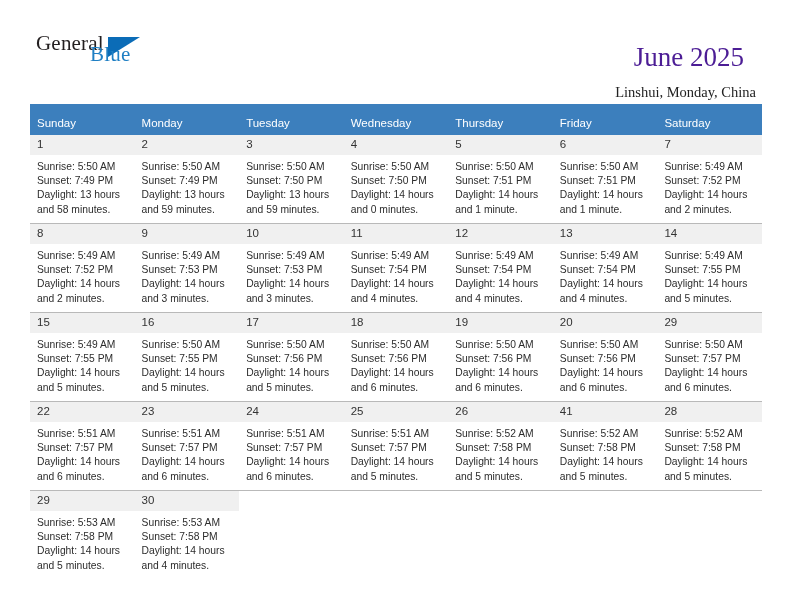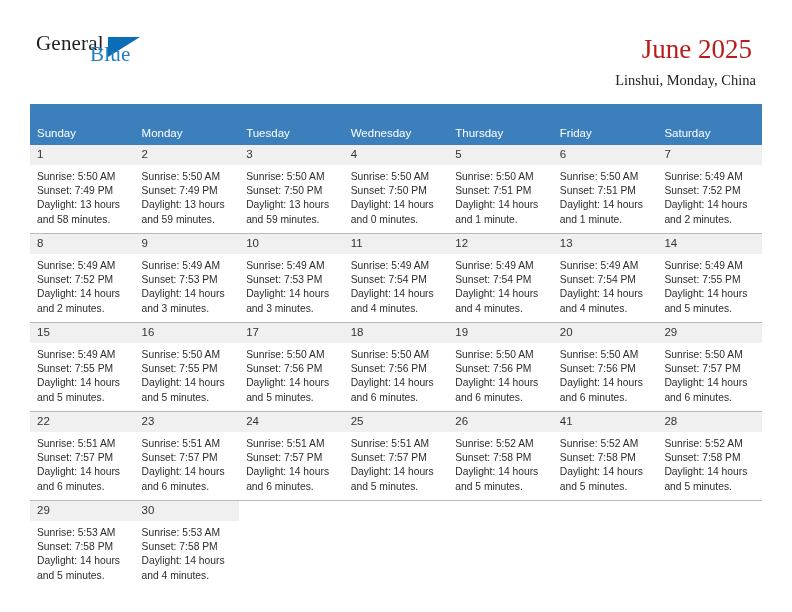--- a/index.html
+++ b/index.html
@@ -66,24 +66,24 @@
     line-height: 1;
   }
   .title-block {
     position: absolute;
     right: 36px;
     top: 30px;
     text-align: right;
   }
   .cal-title {
     font-size: 27px;
-    color: #b91c1c;
+    color: #4c1d95;
     line-height: 1.15;
     font-weight: normal;
-    margin: 4px;
+    margin: 12px;
   }
   .cal-subtitle {
     font-size: 14.5px;
     color: #222222;
     margin-top: 8px;
     line-height: 1.1;
   }
 
   
   .calendar {
@@ -93,21 +93,21 @@
     width: 732px;
     border-collapse: collapse;
     table-layout: fixed;
   }
   .calendar th {
     background: #3c7fbd;
     color: #ffffff;
     font-size: 11.5px;
     font-weight: normal;
     text-align: left;
-    padding: 22px 0 6px 7px;
+    padding: 12px 0 6px 7px;
     height: 13px;
     border: none;
   }
   .calendar td {
     vertical-align: top;
     padding: 0;
     height: 88px;
     border: none;
     background: #ffffff;
   }

